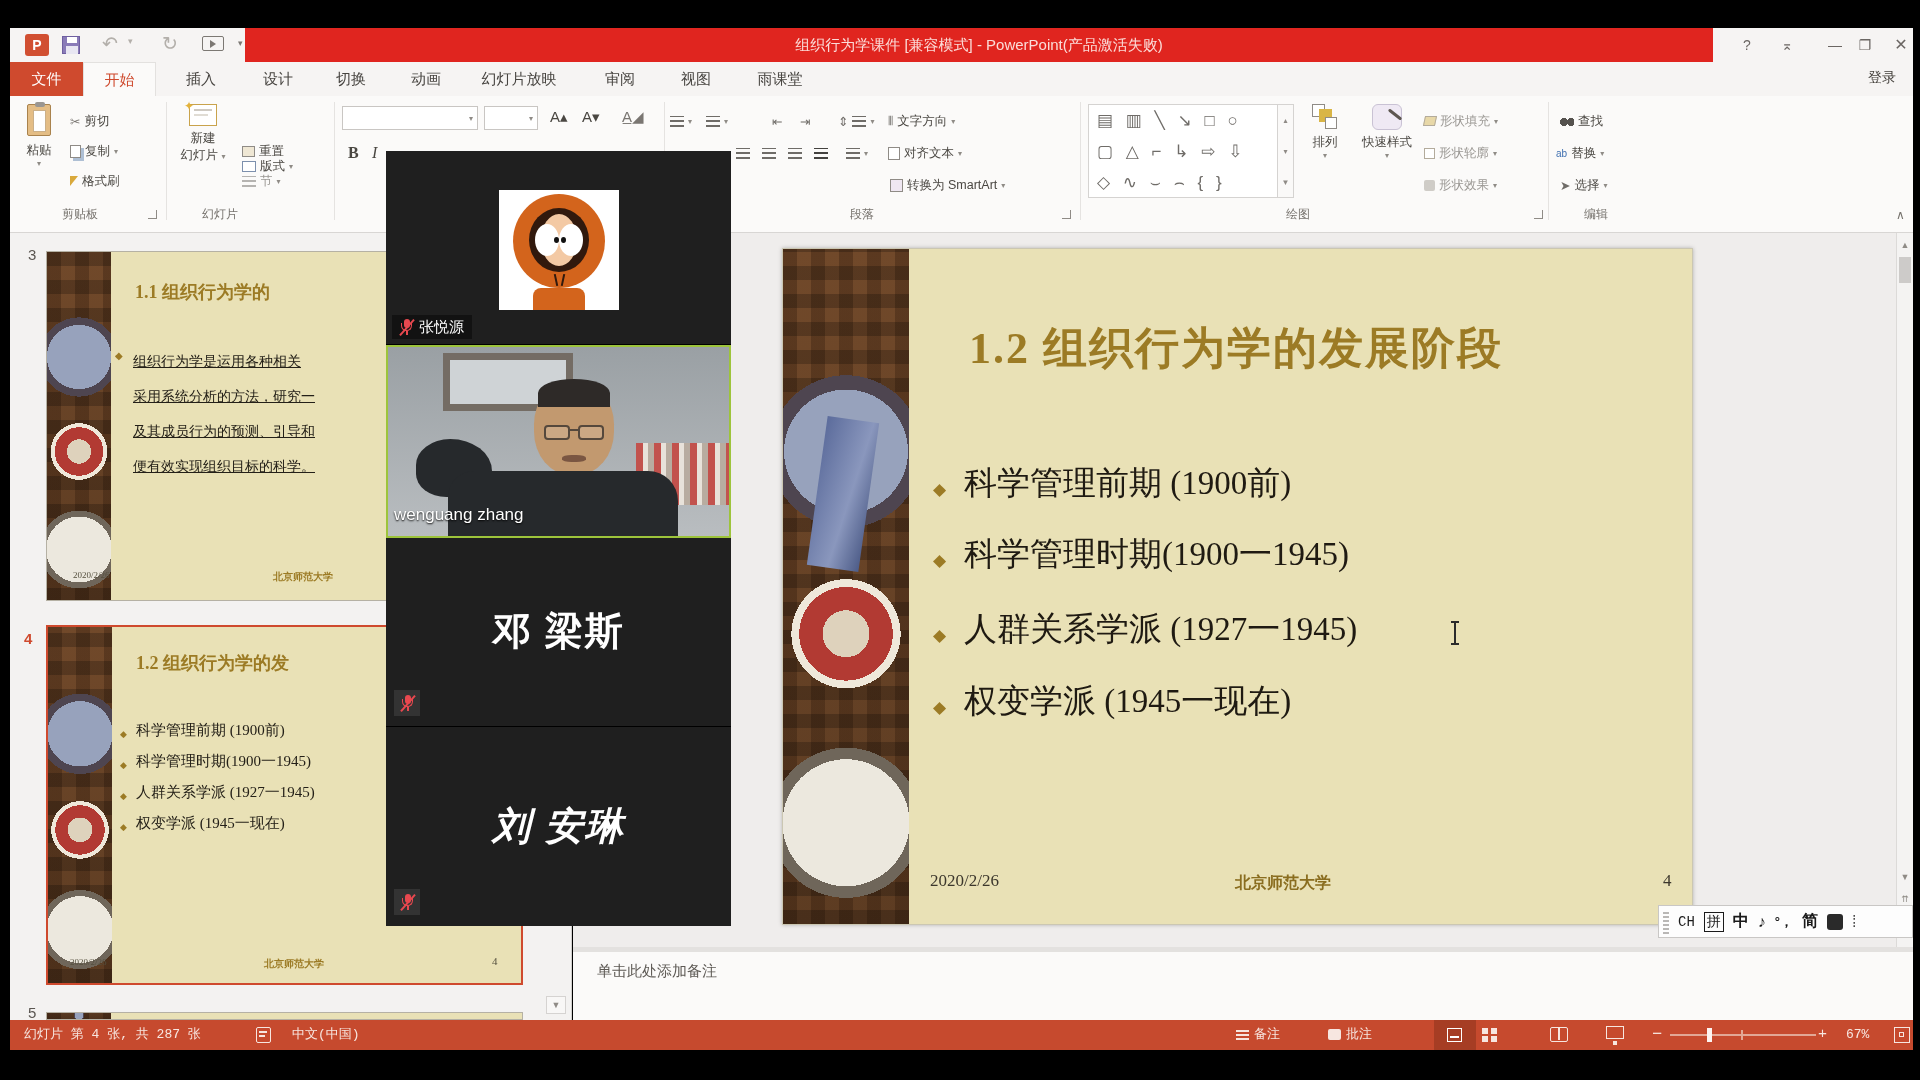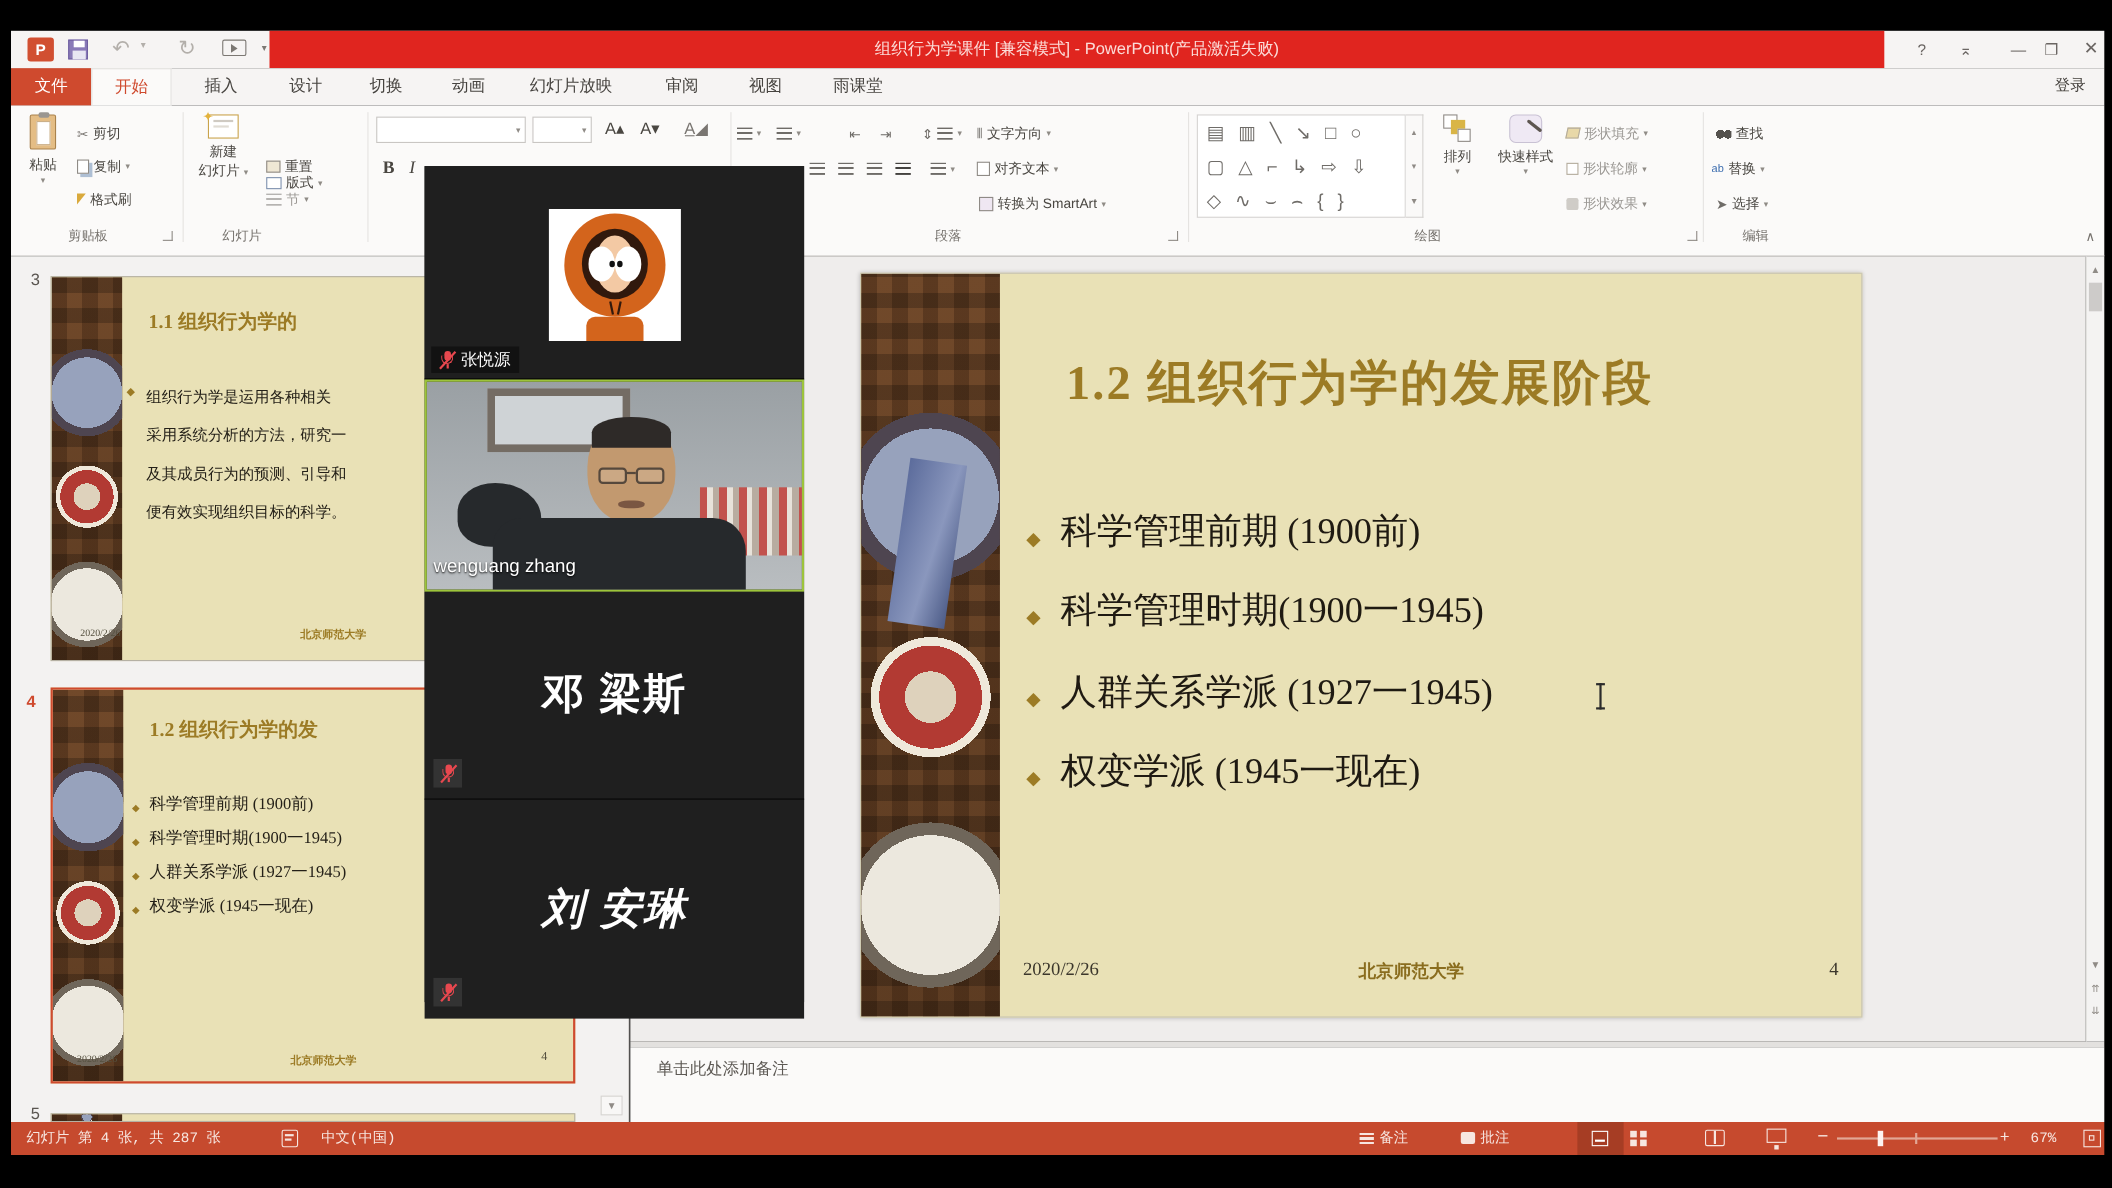--- a/index.html
+++ b/index.html
@@ -291,21 +291,21 @@
     <div class="abs" style="left:1886px;top:112px;color:#76726d;font-size:12px;">∧</div>
   </div>
 
   <div id="thumbpanel" class="abs">
     <div class="abs thumbnum" style="left:18px;top:13px;">3</div>
 
     <div class="abs thumb" style="left:36px;top:18px;width:477px;height:350px;">
       <div class="abs band" style="left:0;top:0;width:64px;height:350px;"></div>
       <div class="abs serif gold" style="left:88px;top:28px;font-size:18px;font-weight:bold;">1.1  组织行为学的</div>
       <div class="abs diamond" style="left:68px;top:98px;font-size:10px;">◆</div>
-      <div class="abs serif" style="left:86px;top:92px;width:380px;font-size:14px;line-height:35px;color:#242018;">
+      <div class="abs serif" style="left:86px;top:92px;width:380px;font-size:14px;line-height:35px;color:#242018;text-decoration:underline;">
         <div>组织行为学是运用各种相关</div>
         <div>采用系统分析的方法，研究一</div>
         <div>及其成员行为的预测、引导和</div>
         <div>便有效实现组织目标的科学。</div>
       </div>
       <div class="abs serif" style="left:26px;top:318px;font-size:9px;color:#55503f;">2020/2/26</div>
       <div class="abs serif gold" style="left:226px;top:318px;font-size:10px;font-weight:bold;">北京师范大学</div>
     </div>
     <div class="abs thumbnum" style="left:14px;top:397px;color:#cf4a2e;font-weight:bold;">4</div>
 
@@ -369,20 +369,31 @@
   </div>
 
   <div id="vscroll" class="abs">
     <div class="abs scrbtn" style="top:4px;">▲</div>
     <div class="abs" style="left:2px;top:24px;width:12px;height:26px;background:#cdcbc9;"></div>
     <div class="abs scrbtn" style="top:636px;">▼</div>
     <div class="abs scrbtn" style="top:658px;">⇈</div>
     <div class="abs scrbtn" style="top:678px;">⇊</div>
   </div>
 
+  <div id="imebar" class="abs">
+    <div style="width:6px;height:24px;margin-left:4px;background:repeating-linear-gradient(0deg,#b9b7b5 0 2px,transparent 2px 4px);"></div>
+    <span class="imeitem" style="font-family:'Liberation Mono',monospace;font-size:14px;">CH</span>
+    <span class="imeitem" style="border:1.5px solid #1a1a1a;padding:0 2px;font-size:14px;">拼</span>
+    <span class="imeitem" style="font-weight:bold;">中</span>
+    <span class="imeitem">♪</span>
+    <span class="imeitem" style="font-size:13px;font-weight:bold;">°，</span>
+    <span class="imeitem" style="font-weight:bold;">简</span>
+    <span class="imeitem" style="width:16px;height:16px;background:#2a2a2a;border-radius:3px;display:inline-block;"></span>
+    <span class="imeitem" style="color:#4a4a4a;">⁞</span>
+  </div>
 
   <div id="meeting" class="abs">
 
     <div class="abs tile" style="top:0;height:194px;">
       <div id="kenny" class="abs">
         <div class="abs" style="left:14px;top:4px;width:92px;height:94px;background:#d3641c;border-radius:50%;"></div>
         <div class="abs" style="left:30px;top:18px;width:60px;height:64px;background:#31190d;border-radius:50%;"></div>
         <div class="abs" style="left:42px;top:24px;width:36px;height:52px;background:#f3c9a4;border-radius:50%;"></div>
         <div class="abs" style="left:36px;top:34px;width:24px;height:32px;background:#fff;border-radius:50%;"></div>
         <div class="abs" style="left:60px;top:34px;width:24px;height:32px;background:#fff;border-radius:50%;"></div>

